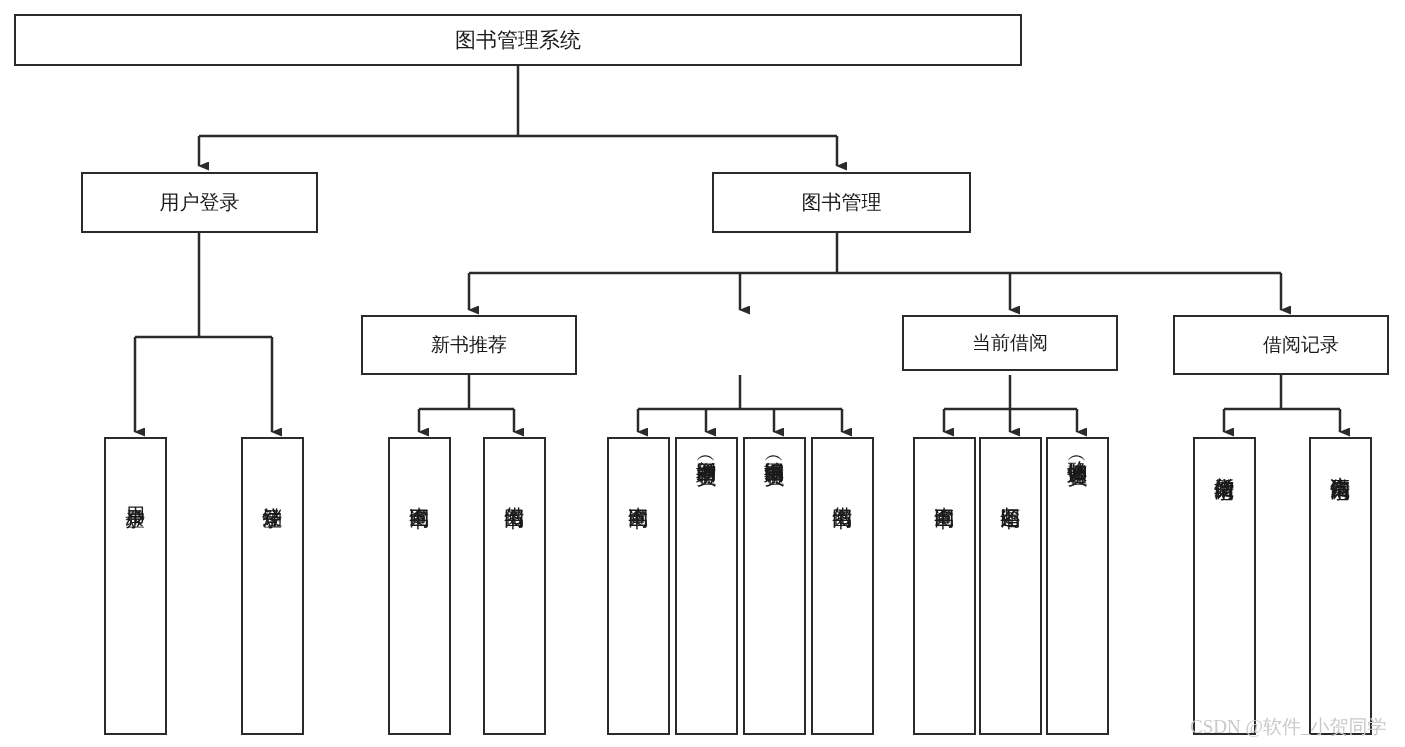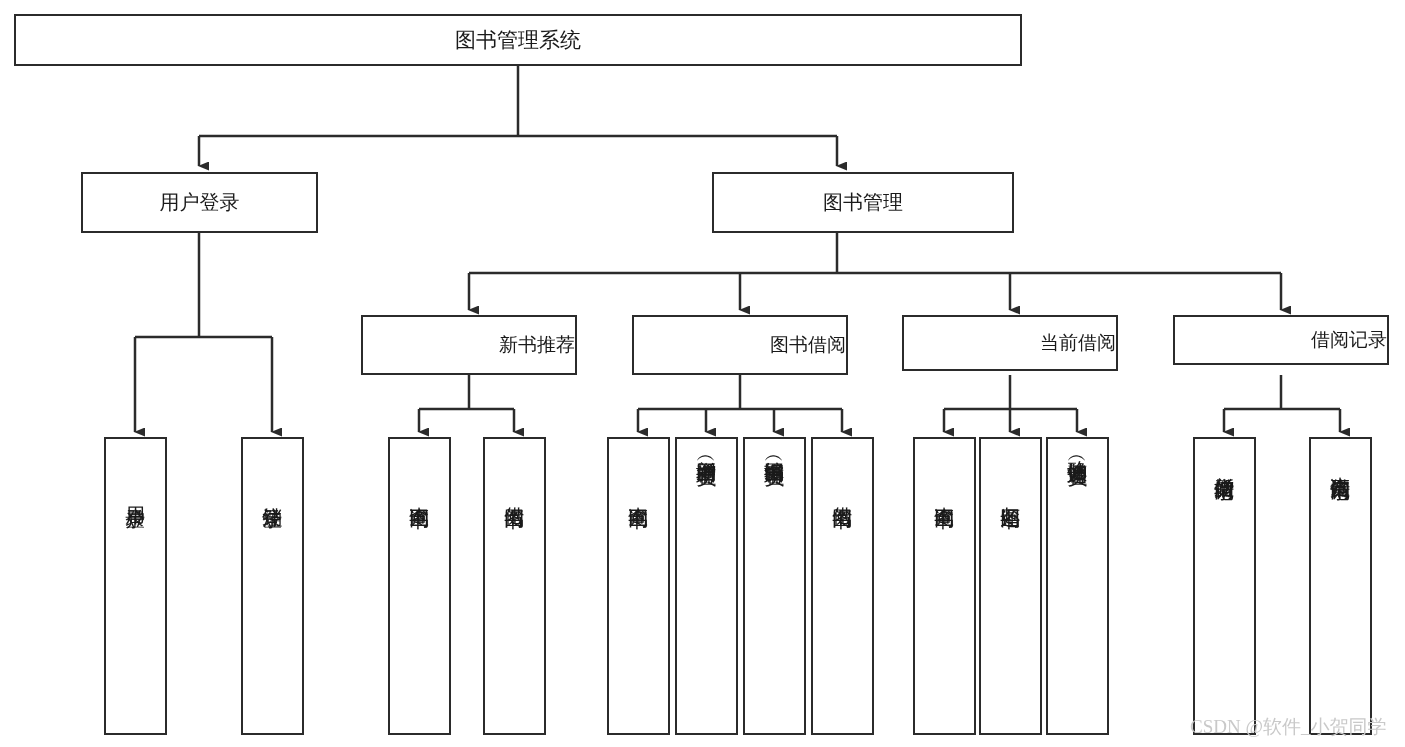--- a/index.html
+++ b/index.html
@@ -20,21 +20,21 @@
     box-sizing: border-box;
     border: 2px solid #2b2b2b;
     background: #ffffff;
     display: flex;
     align-items: center;
     justify-content: center;
     color: #1a1a1a;
   }
   .node.level0 { font-size: 21px; }
   .node.level1 { font-size: 20px; }
-  .node.level2 { font-size: 19px; justify-content: flex-end; }
+  .node.level2 { font-size: 19px; }
   .node.leaf {
     align-items: flex-start;
     justify-content: center;
     padding-top: 0;
   }
   .vlabel {
     writing-mode: vertical-rl;
     text-orientation: upright;
     font-size: 20px;
     line-height: 1.12;
@@ -118,34 +118,31 @@
     </g>
   </svg>
 
   <div class="node level0" style="left:14px; top:14px; width:1008px; height:52px;">
     <span class="hlabel">图书管理系统</span>
   </div>
 
   <div class="node level1" style="left:81px; top:172px; width:237px; height:61px;">
     <span class="hlabel">用户登录</span>
   </div>
-  <div class="node level1" style="left:712px; top:172px; width:302px; height:61px;">
+  <div class="node level1" style="left:712px; top:172px; width:259px; height:61px;">
     <span class="hlabel">图书管理</span>
   </div>
 
   <div class="node level2" style="left:361px; top:315px; width:216px; height:60px;">
     <span class="hlabel">新书推荐</span>
   </div>
-  <div class="node level2" style="left:632px; top:315px; width:216px; height:60px;">
-    <span class="hlabel">图书借阅</span>
-  </div>
   <div class="node level2" style="left:902px; top:315px; width:216px; height:56px;">
     <span class="hlabel">当前借阅</span>
   </div>
-  <div class="node level2" style="left:1173px; top:315px; width:216px; height:50px;padding-left:40px;">
+  <div class="node level2" style="left:1173px; top:315px; width:216px; height:60px;padding-left:40px;">
     <span class="hlabel">借阅记录</span>
   </div>
 
   <div class="node leaf" style="left:104px; top:437px; width:63px; height:298px;">
     <span class="vlabel" style="margin-top:52px;">用户登录</span>
   </div>
   <div class="node leaf" style="left:241px; top:437px; width:63px; height:298px;">
     <span class="vlabel" style="margin-top:52px;">注销登录</span>
   </div>
 

